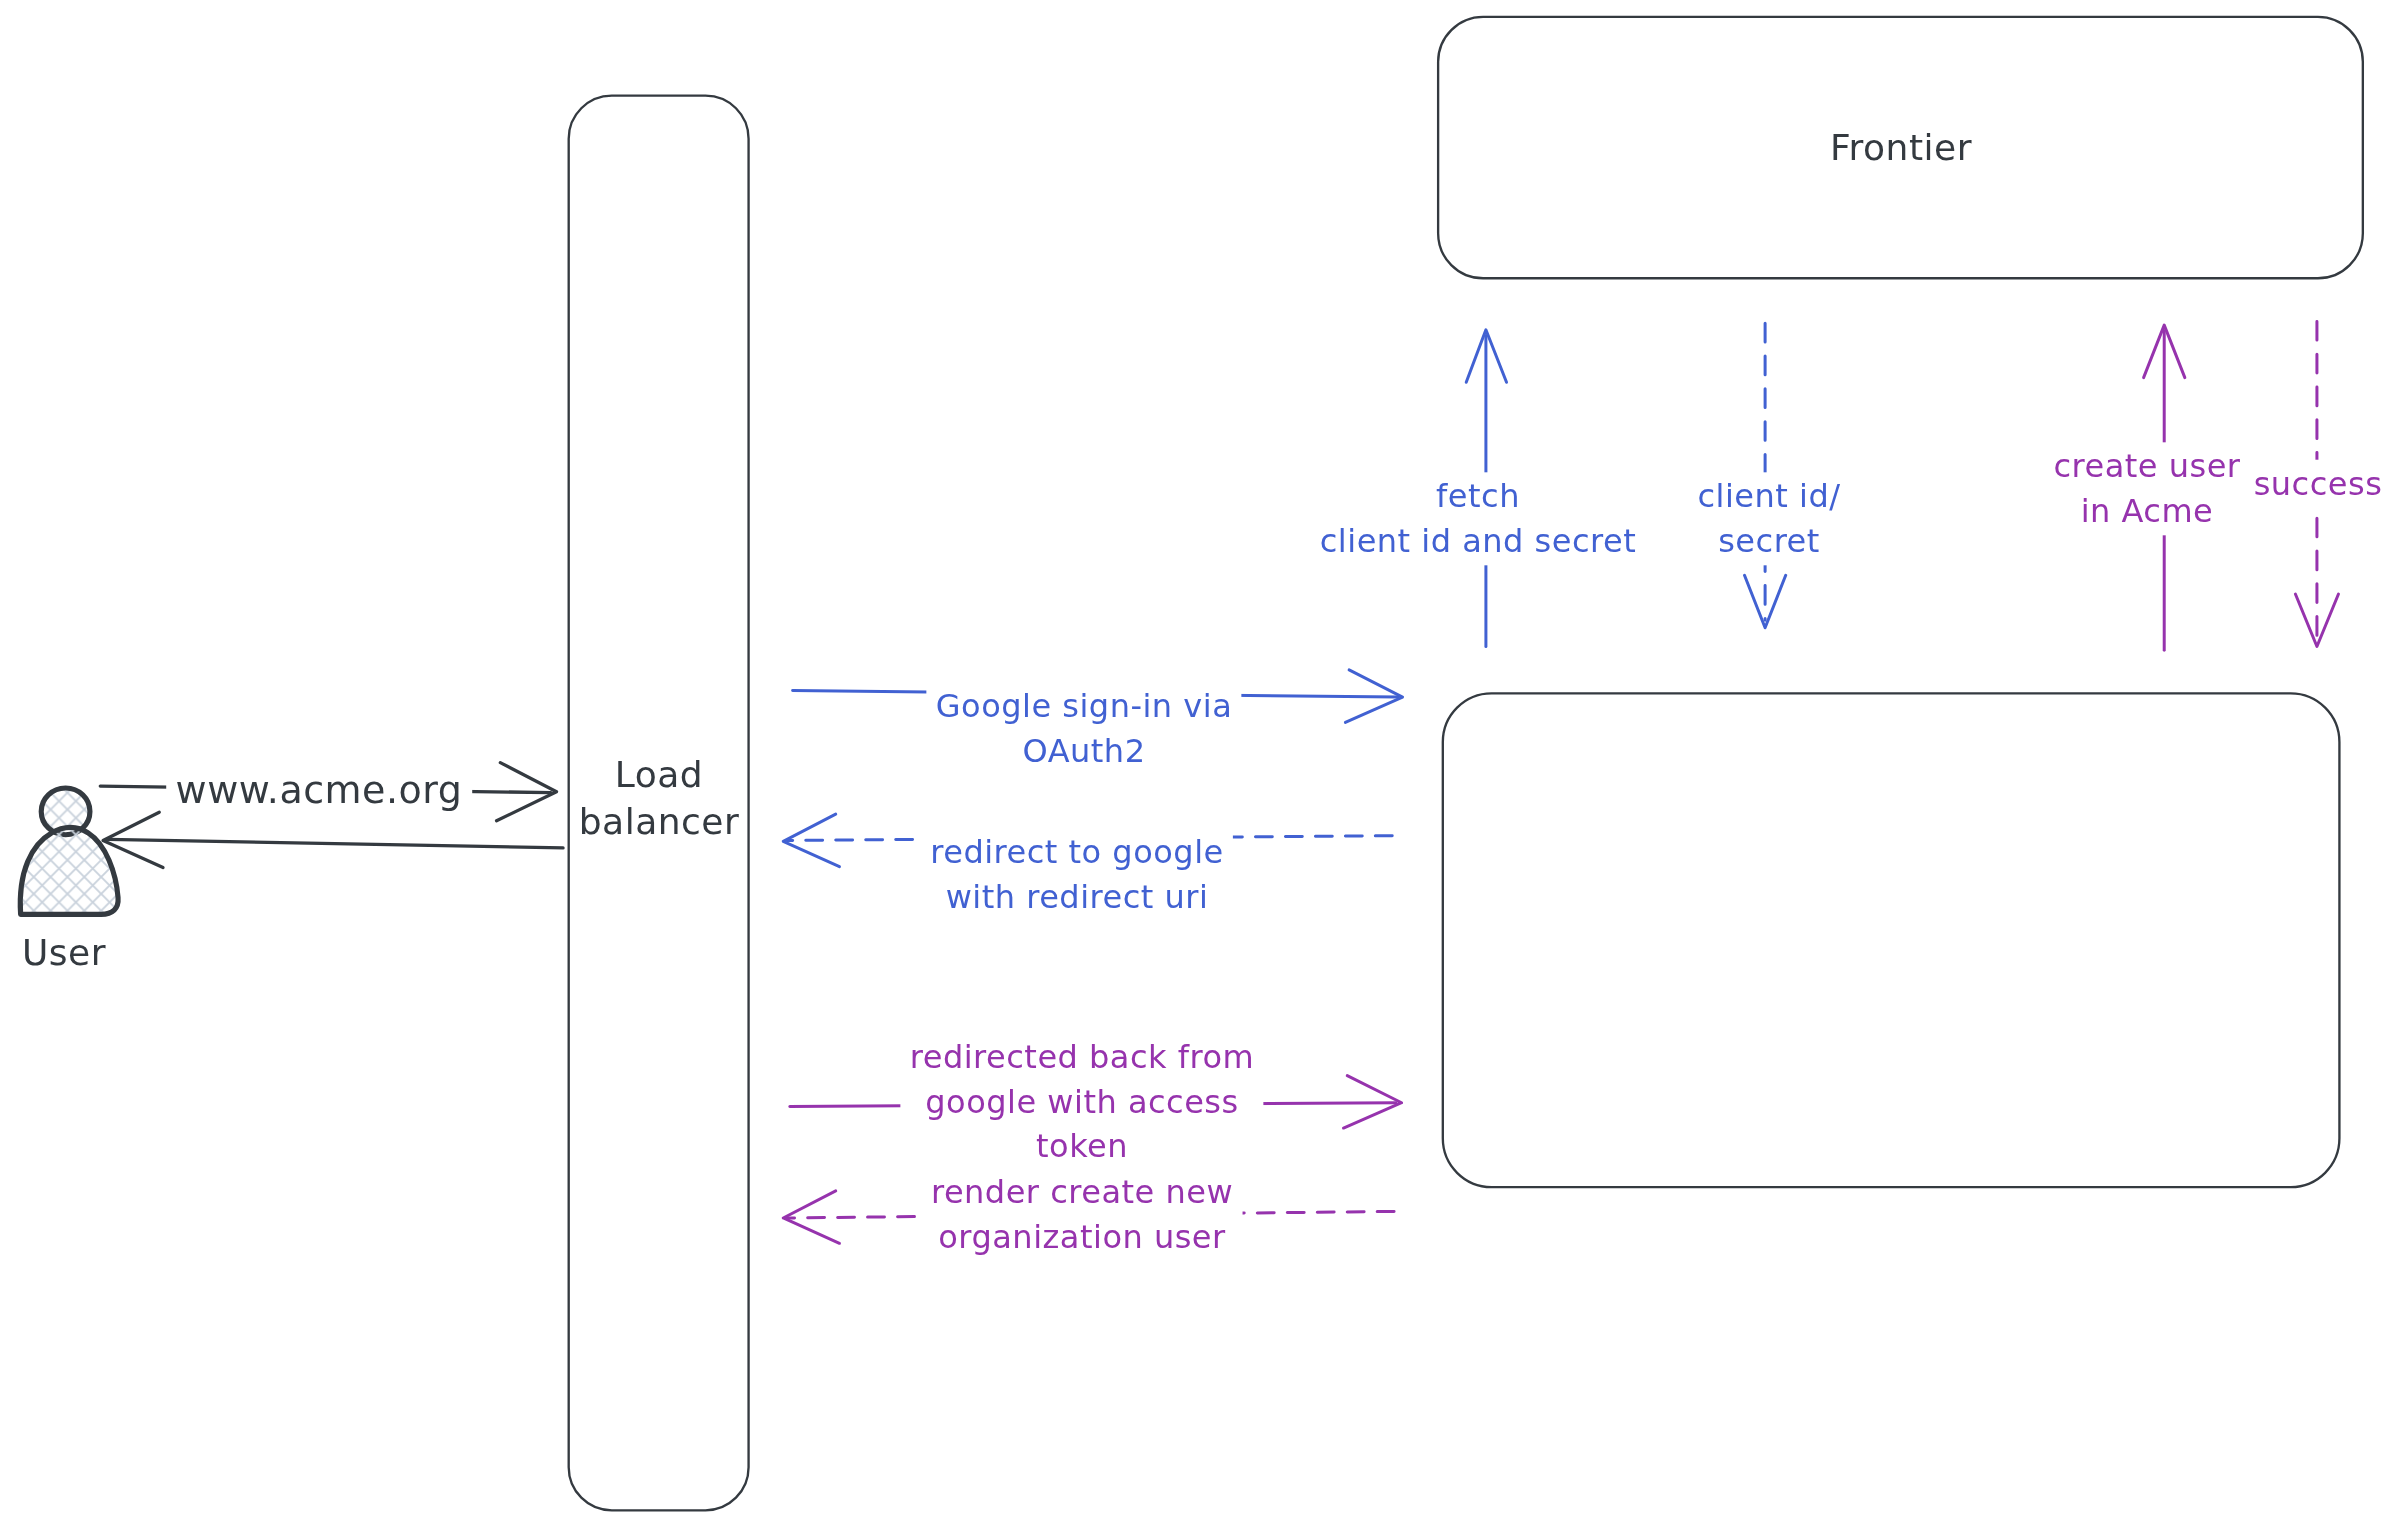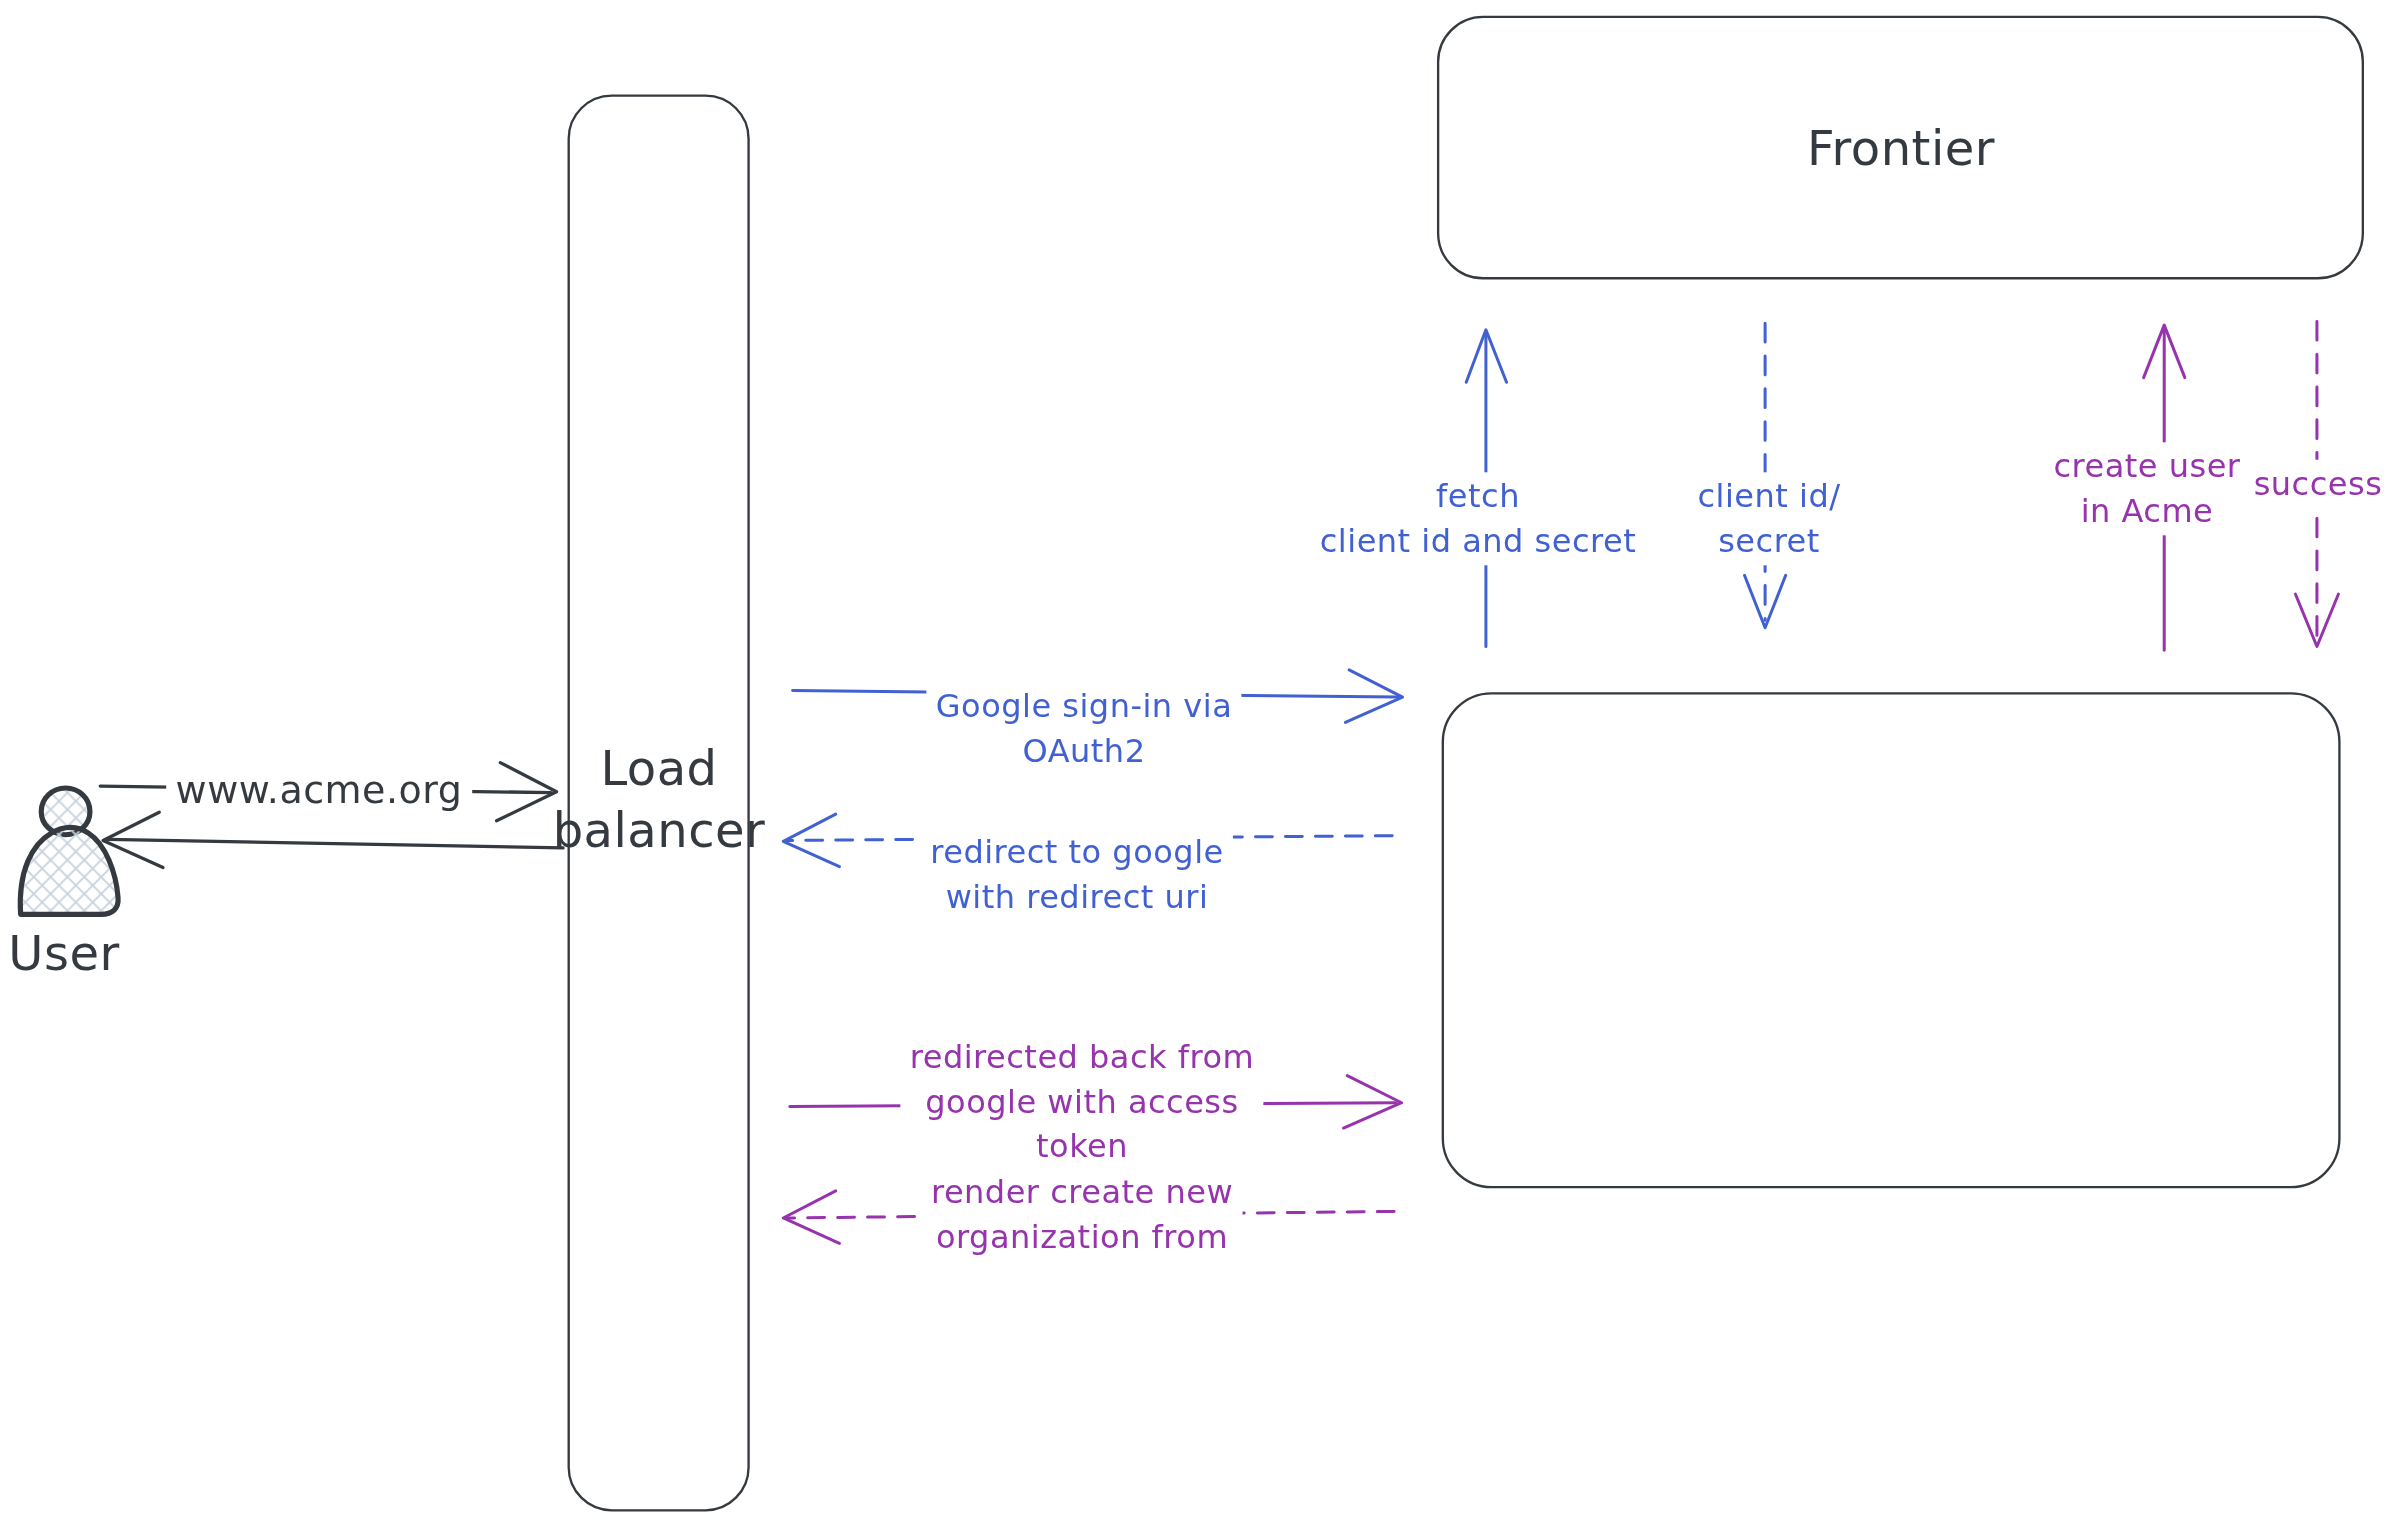--- a/index.html
+++ b/index.html
@@ -38,21 +38,21 @@
     white-space:pre-line;
     font-size:32px;
     line-height:1.4;
     letter-spacing:0.5px;
     pointer-events:none;
   }
   .label.mask{background:var(--bg);padding:1.9px 9.4px;}
   .label.dark{color:var(--dark);}
   .label.blue{color:var(--blue);margin-top:36px;}
   .label.purple{color:var(--purple);}
-  .label.title{font-size:48px;line-height:1.3;}
+  .label.title{font-size:36px;line-height:1.3;}
 </style>
 </head>
 <body>
 
 <div class="canvas">
 
   <svg class="layer" viewBox="0 0 2567 1633">
     <defs>
       <pattern id="crosshatch" width="18" height="18" patternUnits="userSpaceOnUse">
         <path d="M0 18 L18 0 M-4 4 L4 -4 M14 22 L22 14" stroke="#c9d2dc" stroke-width="2" fill="none"></path>
@@ -127,21 +127,21 @@
 
   <div class="label dark mask" style="left:319px;top:790px;font-size:38px;">www.acme.org</div>
   <div class="label blue mask" style="left:1084px;top:693px;">Google sign-in via
 OAuth2</div>
   <div class="label blue mask" style="left:1077px;top:839px;">redirect to google
 with redirect uri</div>
   <div class="label purple mask" style="left:1082px;top:1102px;">redirected back from
 google with access
 token</div>
   <div class="label purple mask" style="left:1082px;top:1215px;">render create new
-organization from</div>
+organization user</div>
   <div class="label blue mask" style="left:1478px;top:483px;">fetch
 client id and secret</div>
   <div class="label blue mask" style="left:1769px;top:483px;">client id/
 secret</div>
   <div class="label purple mask" style="left:2147px;top:489px;">create user
 in Acme</div>
   <div class="label purple mask" style="left:2318px;top:484px;">success</div>
 
 </div>
 

